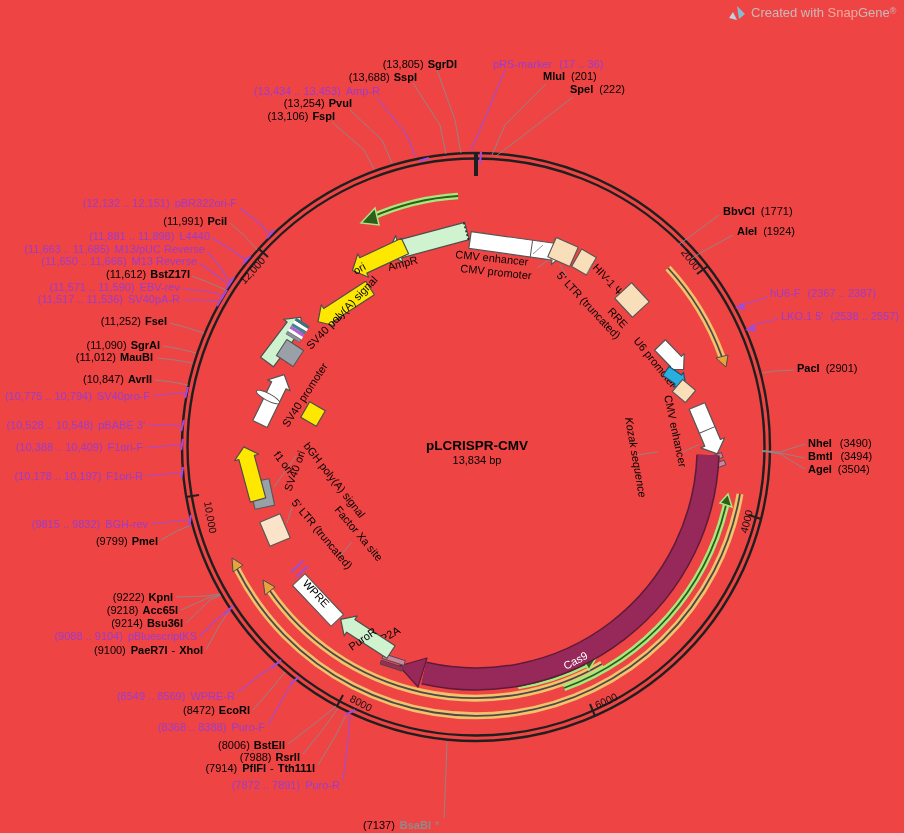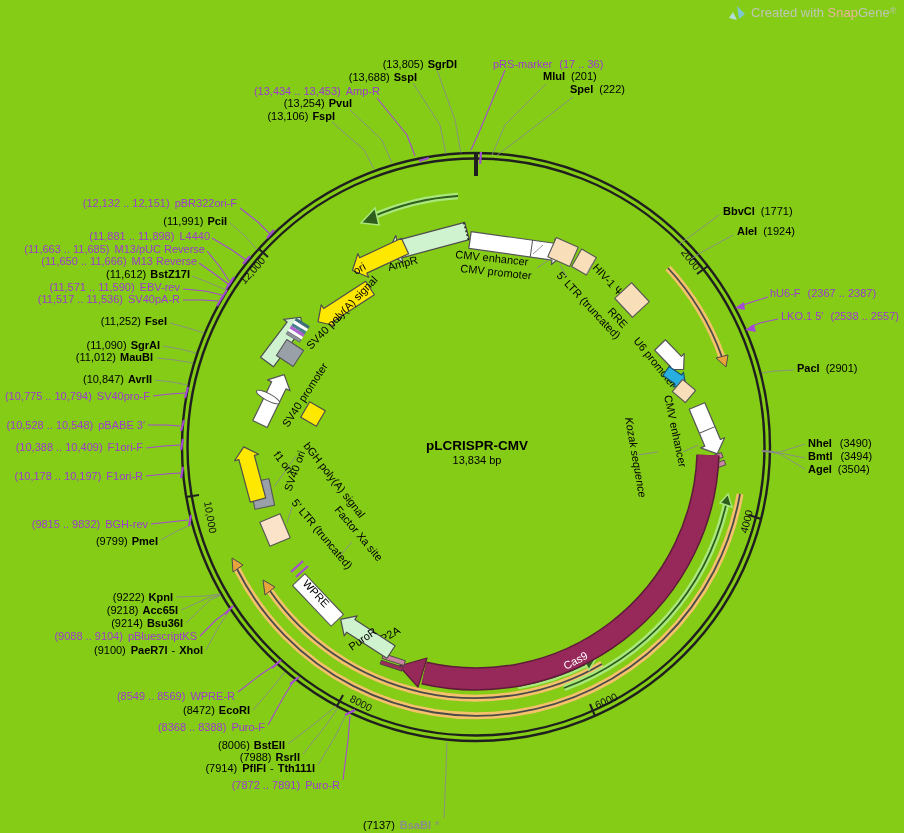--- a/index.html
+++ b/index.html
@@ -1,16 +1,16 @@
 <!DOCTYPE html>
 <html><head>
 <meta charset="utf-8">
 <style>
   html,body{margin:0;padding:0;background:#fff;}
-  .stage{width:904px;height:833px;position:relative;background:#84cc16;font-family:"Liberation Sans",sans-serif;}
+  .stage{width:904px;height:833px;position:relative;background:#ef4444;font-family:"Liberation Sans",sans-serif;}
   text{font-family:"Liberation Sans",sans-serif;font-size:11px;fill:#000;}
   .bz{font-weight:bold;}
   .prm{fill:#9B3BCF;}
   .grayname{fill:#8C8C8C;font-weight:bold;}
   .ld{stroke:#8a8a8a;stroke-width:0.9;fill:none;}
   .ldp{stroke:#A44BD3;stroke-width:1.1;fill:none;}
   .hook{stroke:#A44BD3;stroke-width:2.2;fill:none;}
   .ringline{fill:none;stroke:#1f1f1f;stroke-width:2.4;}
   .scaletick{stroke:#1f1f1f;stroke-width:2;}
   .ticklbl{font-size:10.5px;fill:#111;}

